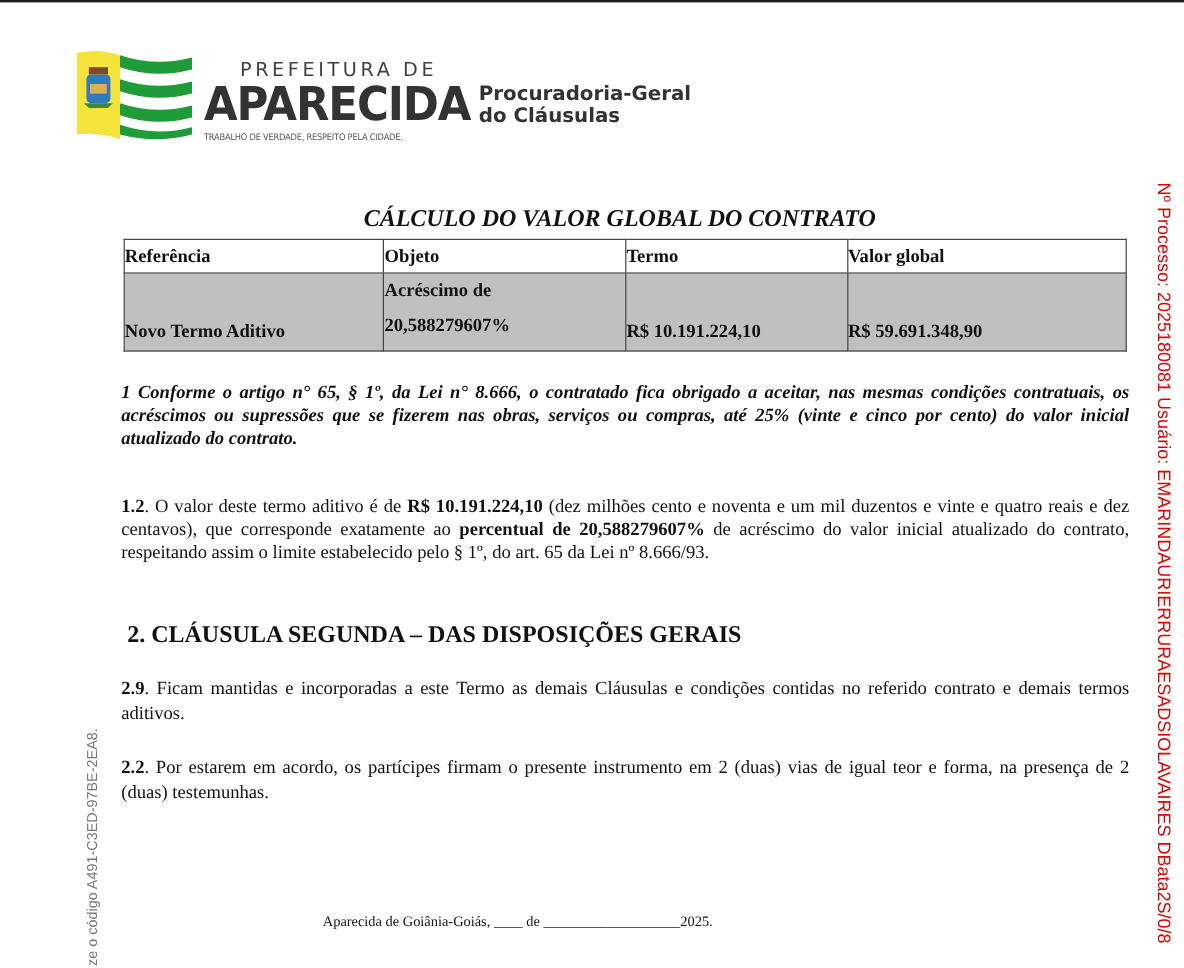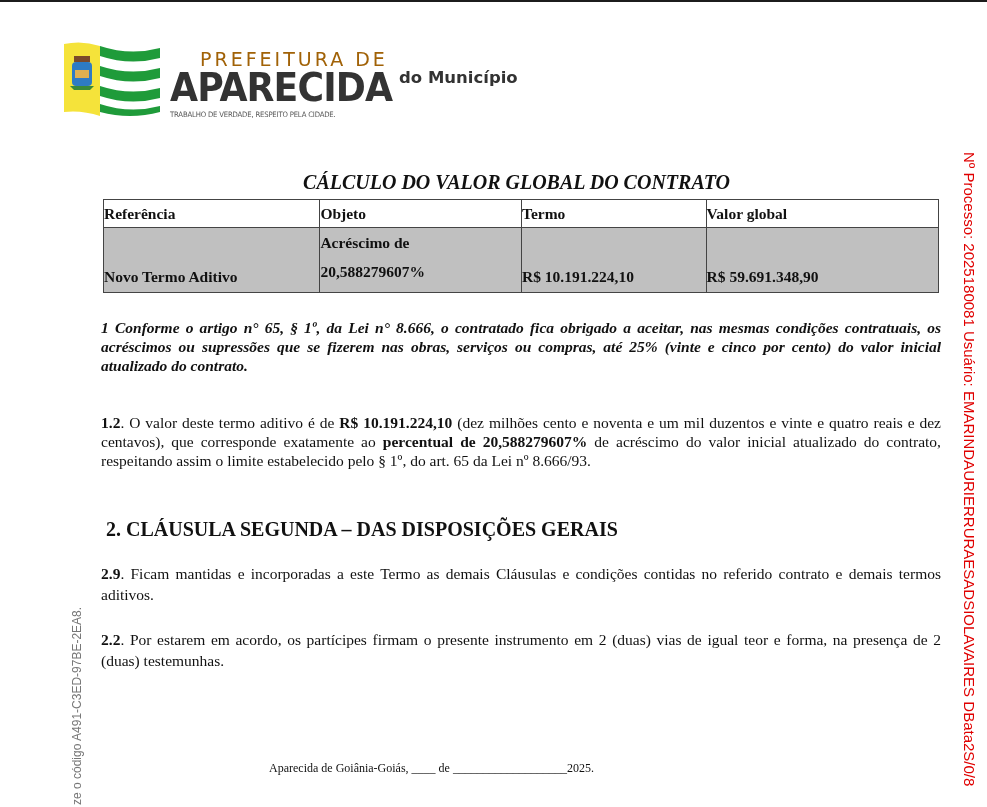--- a/index.html
+++ b/index.html
@@ -4,21 +4,21 @@
 <style>
   html, body { margin:0; padding:0; }
   body {
     width:987px; height:807px; overflow:hidden; position:relative;
     background:#ffffff; font-family:"Liberation Serif", serif; color:#111;
   }
   .topline { position:absolute; left:0; top:0; width:987px; height:2px; background:#1c1c1c; }
 
   
   .logo-flag { position:absolute; left:64px; top:42px; width:96px; height:74px; }
-  .logo-text-small { position:absolute; left:200px; top:48px; font-family:"DejaVu Sans", sans-serif; font-size:19px; letter-spacing:3px; color:#a16207; }
+  .logo-text-small { position:absolute; left:200px; top:48px; font-family:"DejaVu Sans", sans-serif; font-size:16px; letter-spacing:3px; color:#404040; }
   .logo-text-big { position:absolute; left:170px; top:66px; font-family:"DejaVu Sans", sans-serif; font-weight:bold; font-size:39px; letter-spacing:-1px; color:#333; line-height:44px; transform:scaleX(0.93); transform-origin:left; }
   .logo-tagline { position:absolute; left:170px; top:110px; font-family:"DejaVu Sans", sans-serif; font-size:7.5px; color:#555; letter-spacing:-0.2px; transform:scaleX(0.92); transform-origin:left; }
   .pgm { position:absolute; left:399px; top:68px; font-family:"DejaVu Sans", sans-serif; font-weight:bold; font-size:16.5px; line-height:19px; color:#333; }
 
   .table-title { position:absolute; left:100px; top:171px; width:833px; text-align:center; font-style:italic; font-weight:bold; font-size:20px; }
 
   table.calc { position:absolute; left:103px; top:199px; width:836px; border-collapse:collapse; font-size:15.5px; }
   table.calc td, table.calc th { border:1px solid #444; text-align:left; padding:0; }
   table.calc th { height:27px; font-weight:bold; }
   table.calc tr.r1 td { height:27px; }
@@ -57,21 +57,22 @@
       <rect x="10" y="14" width="16" height="6" fill="#7a4a2a"></rect>
       <rect x="11" y="28" width="14" height="8" fill="#e0b050"></rect>
       <path d="M6 44 L30 44 L26 48 L10 48 Z" fill="#3a8a3a"></path>
     </g>
   </svg>
 </div>
 <div class="logo-text-small">PREFEITURA DE</div>
 <div class="logo-text-big">APARECIDA</div>
 <div class="logo-tagline">TRABALHO DE VERDADE, RESPEITO PELA CIDADE.</div>
 <div class="pgm">
-  <div>do Município</div>
+  <div>Procuradoria-Geral</div>
+  <div>do Cláusulas</div>
 </div>
 
 <div class="table-title">CÁLCULO DO VALOR GLOBAL DO CONTRATO</div>
 
 <table class="calc">
   <tbody>
       <tr>
     <th class="c1">Referência</th>
     <th class="c2">Objeto</th>
     <th class="c3">Termo</th>

